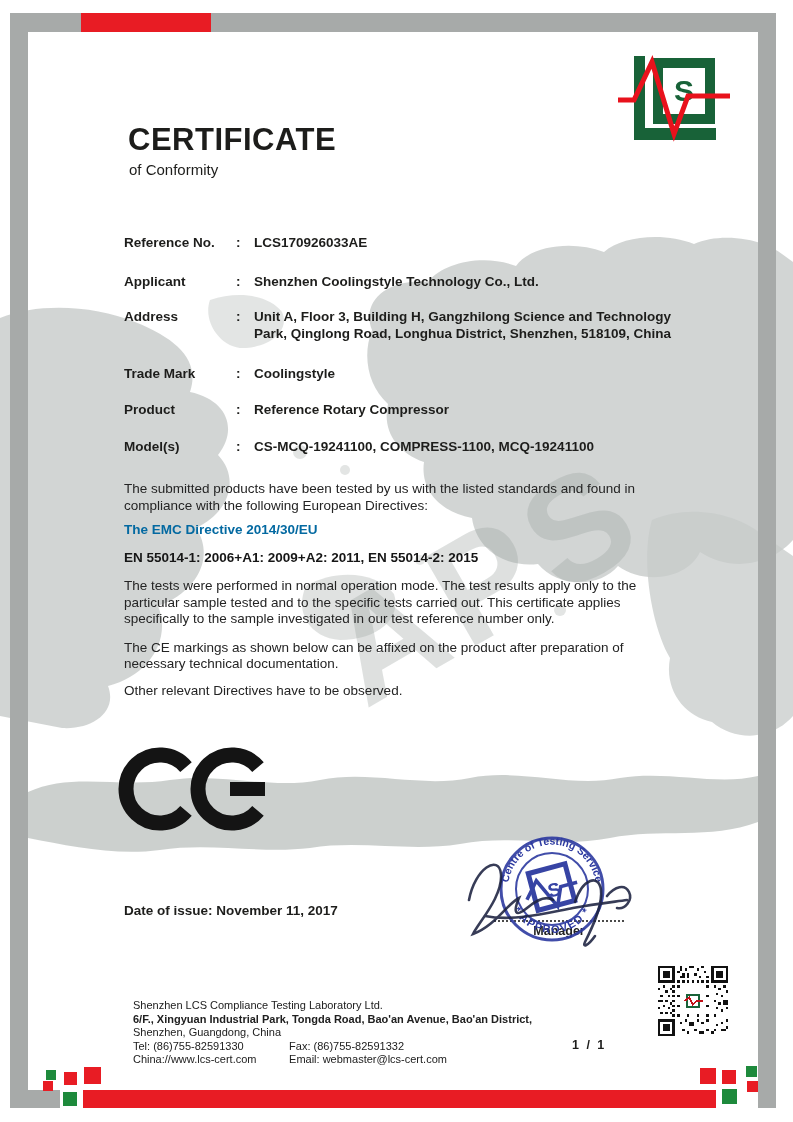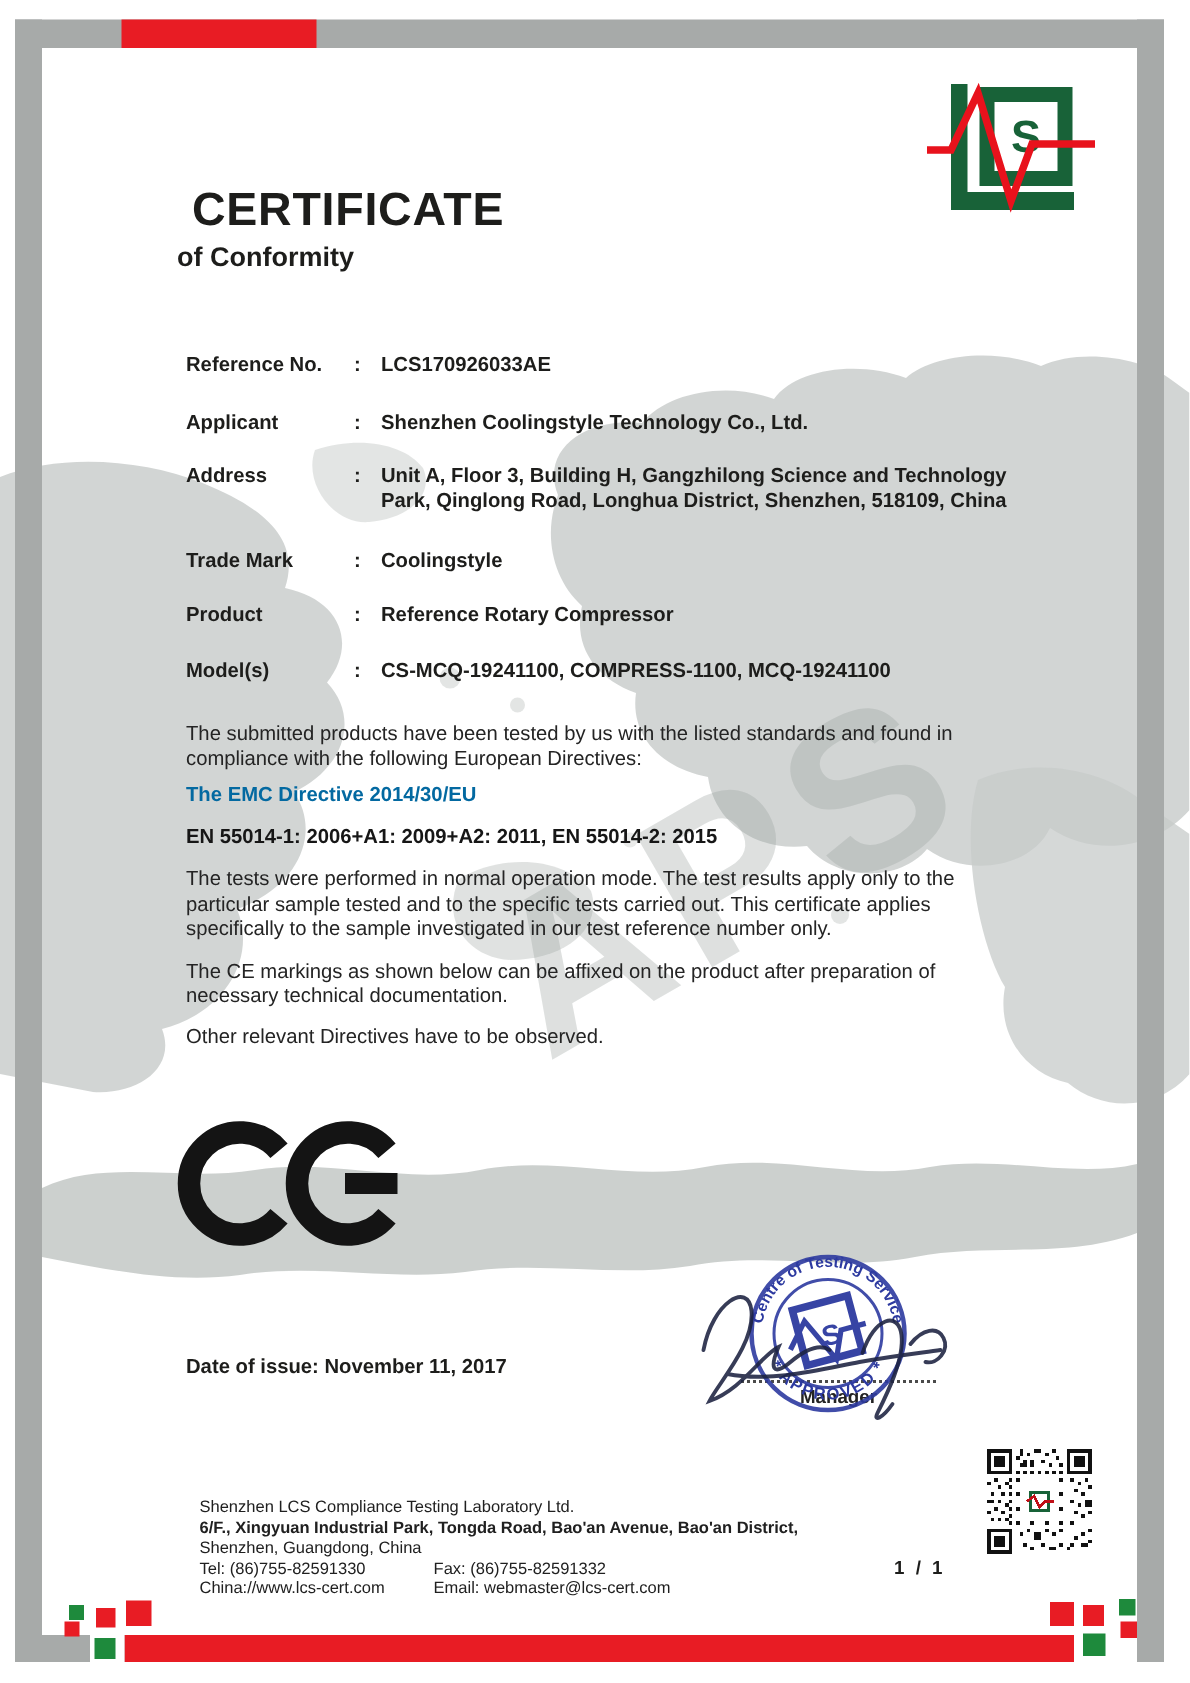--- a/index.html
+++ b/index.html
@@ -22,21 +22,21 @@
   
   .map{left:0;top:0;width:793px;height:1122px;pointer-events:none;}
   .watermark{
     left:340px;top:590px;height:150px;line-height:150px;font-size:148px;font-weight:bold;
     letter-spacing:10px;color:#9aa29f;opacity:.32;transform:rotate(-30deg);
     transform-origin:0 50%;white-space:nowrap;
   }
   
   .logo{left:618px;top:48px;width:112px;height:95px;}
   .title{left:128px;top:122px;font-size:31px;font-weight:bold;letter-spacing:.5px;margin:0;text-align:right;}
-  .subtitle{left:118px;top:161px;font-size:18px;font-weight:bold;}
+  .subtitle{left:129px;top:161px;font-size:15px;font-weight:normal;}
   
   .fields{left:124px;top:234px;width:556px;font-size:13.5px;font-weight:bold;line-height:17px;}
   .frow{display:flex;align-items:flex-start;}
   .frow + .frow.m22{margin-top:22px;} .frow.m18{margin-top:18px;}
   .frow.m23{margin-top:23px;} .frow.m19{margin-top:19px;} .frow.m20{margin-top:20px;}
   .flabel{width:112px;flex:none;}
   .fcolon{width:18px;flex:none;}
   .fvalue{width:422px;}
   
   .statements{left:124px;top:481px;width:552px;font-size:13.5px;line-height:16.5px;color:#242424;}
@@ -54,21 +54,21 @@
   .manager-line{left:494px;top:904px;width:130px;height:16px;border-bottom:2px dotted #4a4a4a;z-index:2;}
   .manager{left:494px;top:924px;width:130px;text-align:center;font-size:12.5px;font-weight:bold;color:#222;z-index:2;}
   .stamp-svg{left:482px;top:830px;width:140px;height:120px;z-index:3;}
   .signature{left:455px;top:838px;width:190px;height:115px;z-index:4;}
   
   .footer{left:133px;top:999px;width:430px;font-size:11px;line-height:13.5px;color:#202020;}
   .footer .bold{font-weight:bold;}
   .fcols span{display:inline-block;}
   .fcols .c1{width:153px;}
   .qr{left:658px;top:966px;width:70px;height:70px;}
-  .pagenum{left:596px;top:1038px;font-size:12.5px;font-weight:bold;letter-spacing:2px;}
+  .pagenum{left:572px;top:1038px;font-size:12.5px;font-weight:bold;letter-spacing:2px;}
 </style>
 </head>
 <body>
 
 <svg class="abs map" viewBox="0 0 793 1122" aria-hidden="true">
   <g fill="#c7cbc9">
     <path opacity=".8" d="M0,318 C40,302 95,306 135,322 C180,340 200,362 190,392 C228,400 238,430 218,455 C240,478 230,512 196,528 C215,556 198,592 158,606 C172,640 148,676 108,686 C118,712 92,730 62,728 L0,716 Z"></path>
     <path opacity=".5" d="M210,300 C240,290 270,296 282,312 C290,330 272,346 246,348 C222,350 202,322 210,300 Z"></path>
     <path opacity=".8" d="M372,330 C360,300 390,278 428,282 C444,262 484,254 516,266 C530,246 572,240 604,252 C622,236 664,232 694,244 C720,232 762,238 782,254 L793,262 L793,540 C770,566 730,572 700,552 C688,578 646,586 618,566 C600,588 558,588 538,564 C504,568 476,548 472,518 C440,512 420,490 424,462 C396,452 382,430 388,404 C368,386 362,356 372,330 Z"></path>
     <path opacity=".75" d="M652,520 C688,504 736,512 764,536 L793,556 L793,716 C772,740 736,742 712,722 C684,716 664,690 670,658 C652,628 640,560 652,520 Z"></path>

